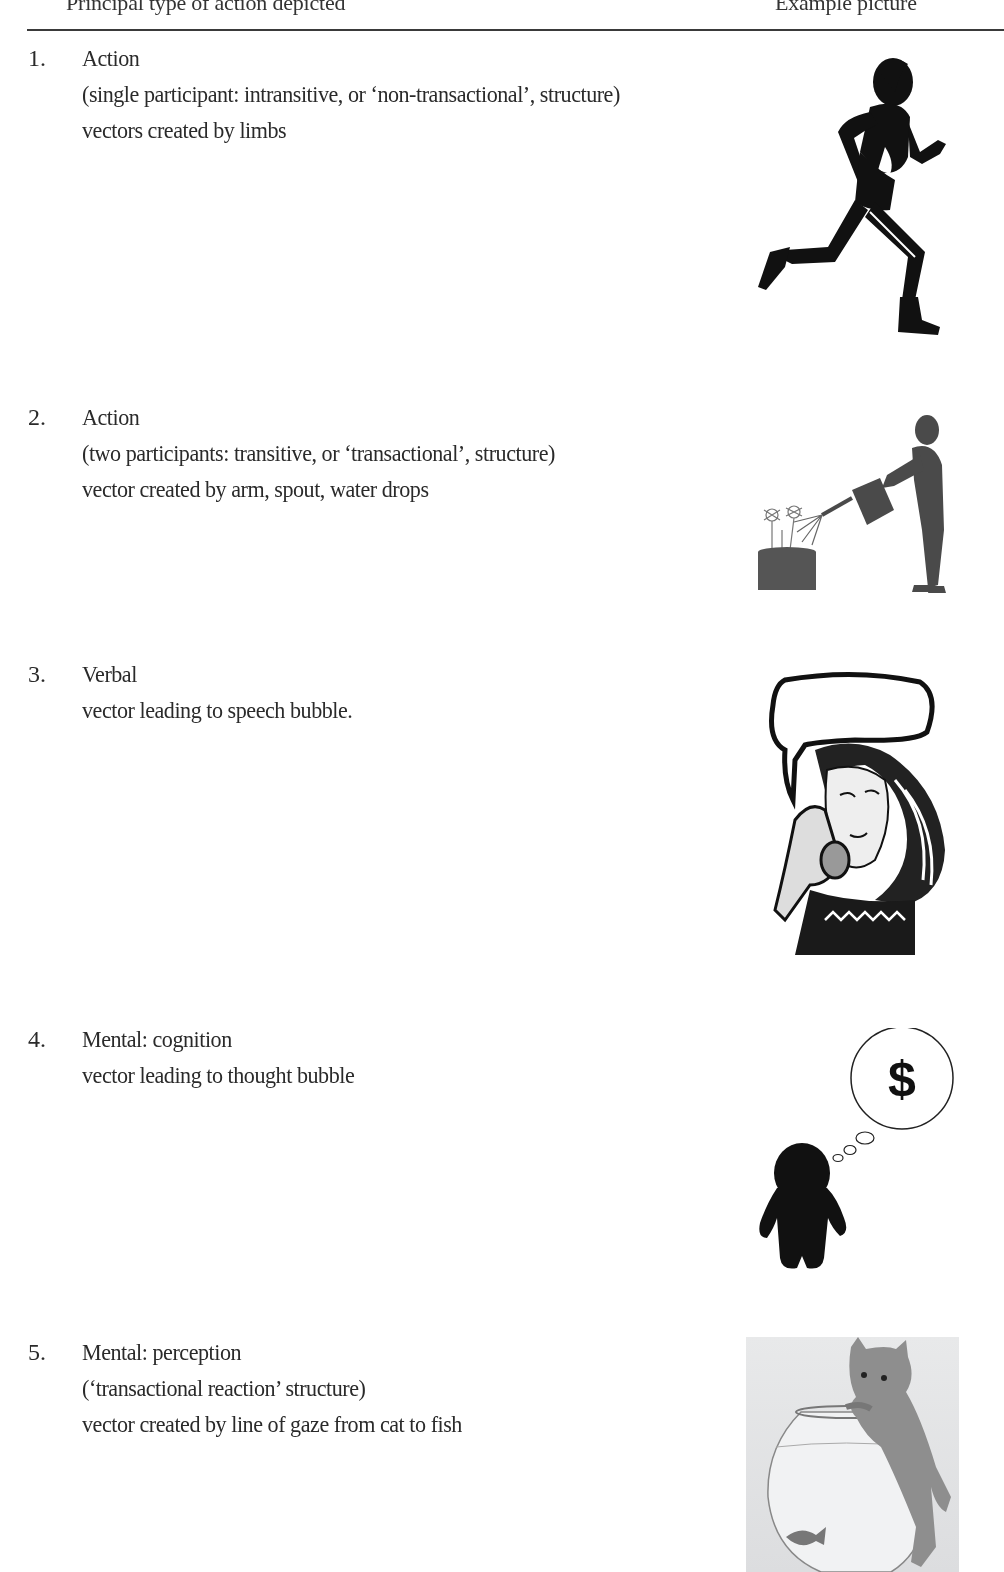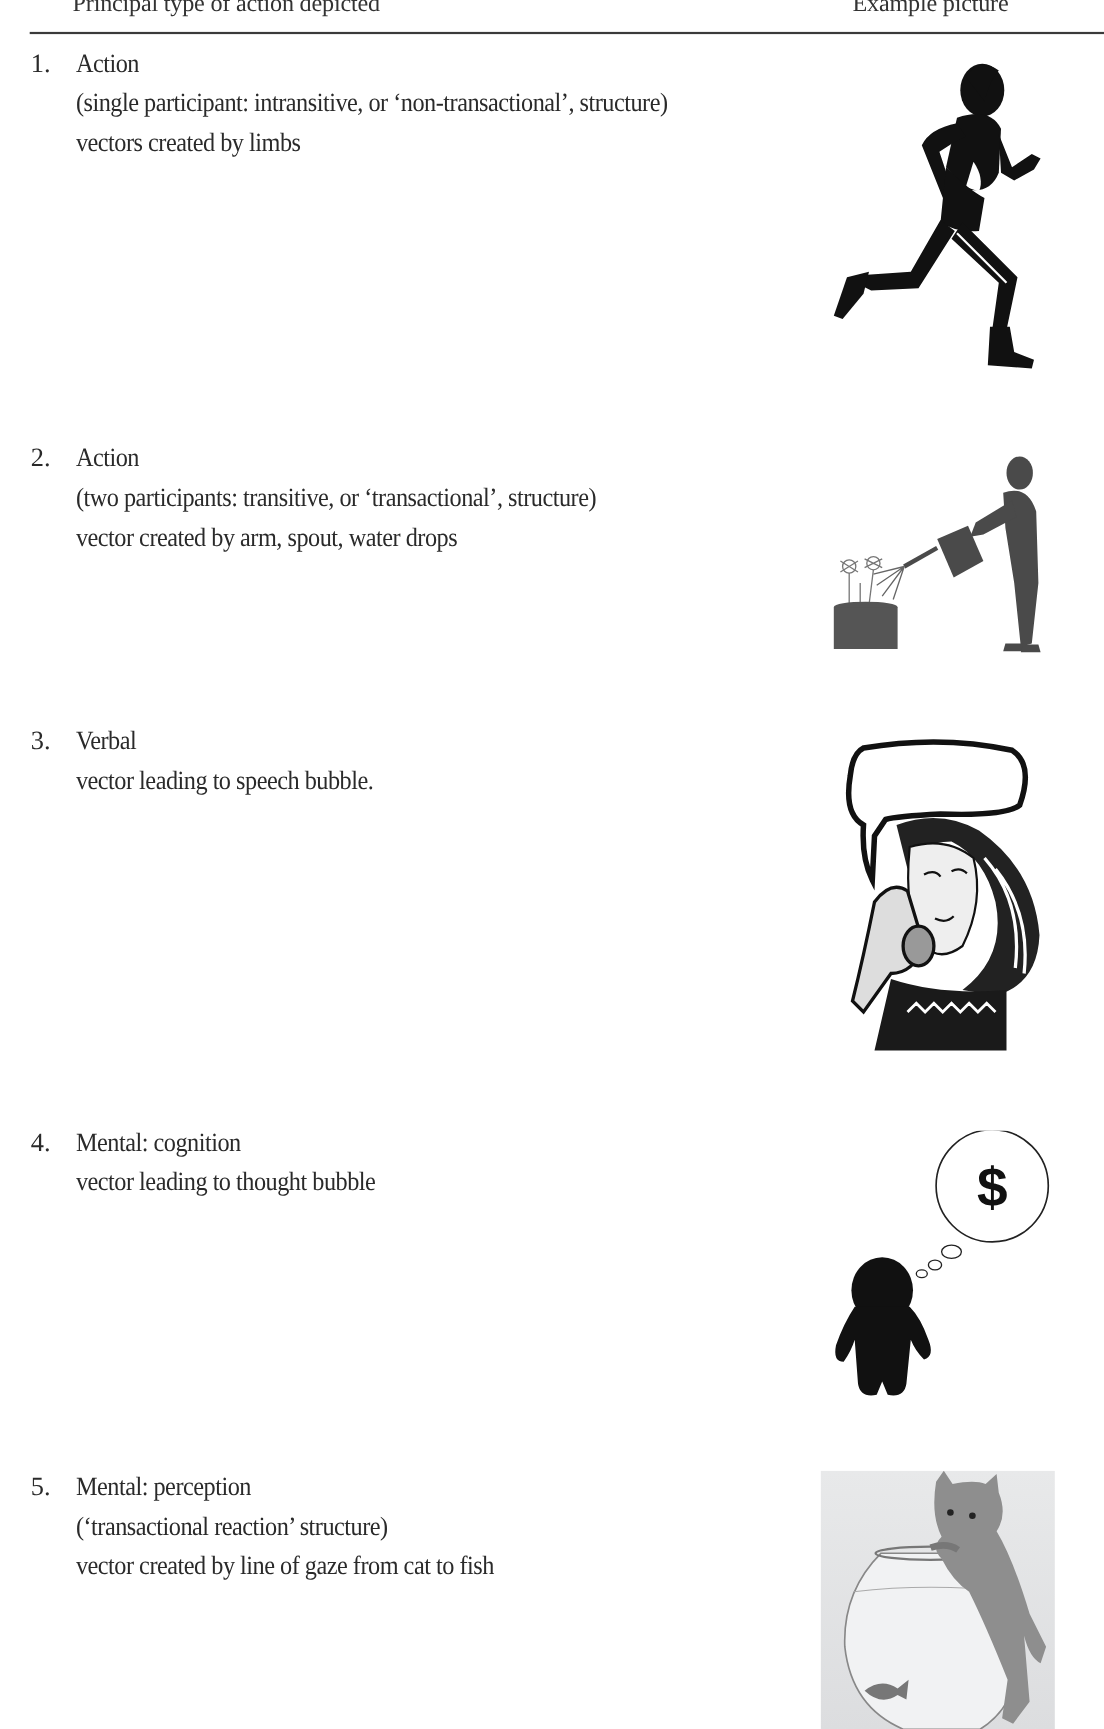--- a/index.html
+++ b/index.html
@@ -14,21 +14,21 @@
     }
     .hdr.left { left: 66px; }
     .hdr.right { left: 775px; }
     .rule {
       position: absolute; left: 27px; right: 0; top: 29px; height: 2px; background: #3a3a3a;
     }
     .row { position: absolute; left: 0; width: 1004px; }
     .num {
       position: absolute; left: 28px; top: 0; font-size: 24px; line-height: 36px;
     }
-    .lines { position: absolute; left: 69px; top: 0; }
+    .lines { position: absolute; left: 82px; top: 0; }
     .line {
       font-size: 24px; line-height: 36px; white-space: nowrap; letter-spacing: -0.5px;
       transform: scaleX(0.92); transform-origin: left center;
     }
     .pic { position: absolute; }
     svg { display: block; }
   </style>
 </head>
 <body>
 

